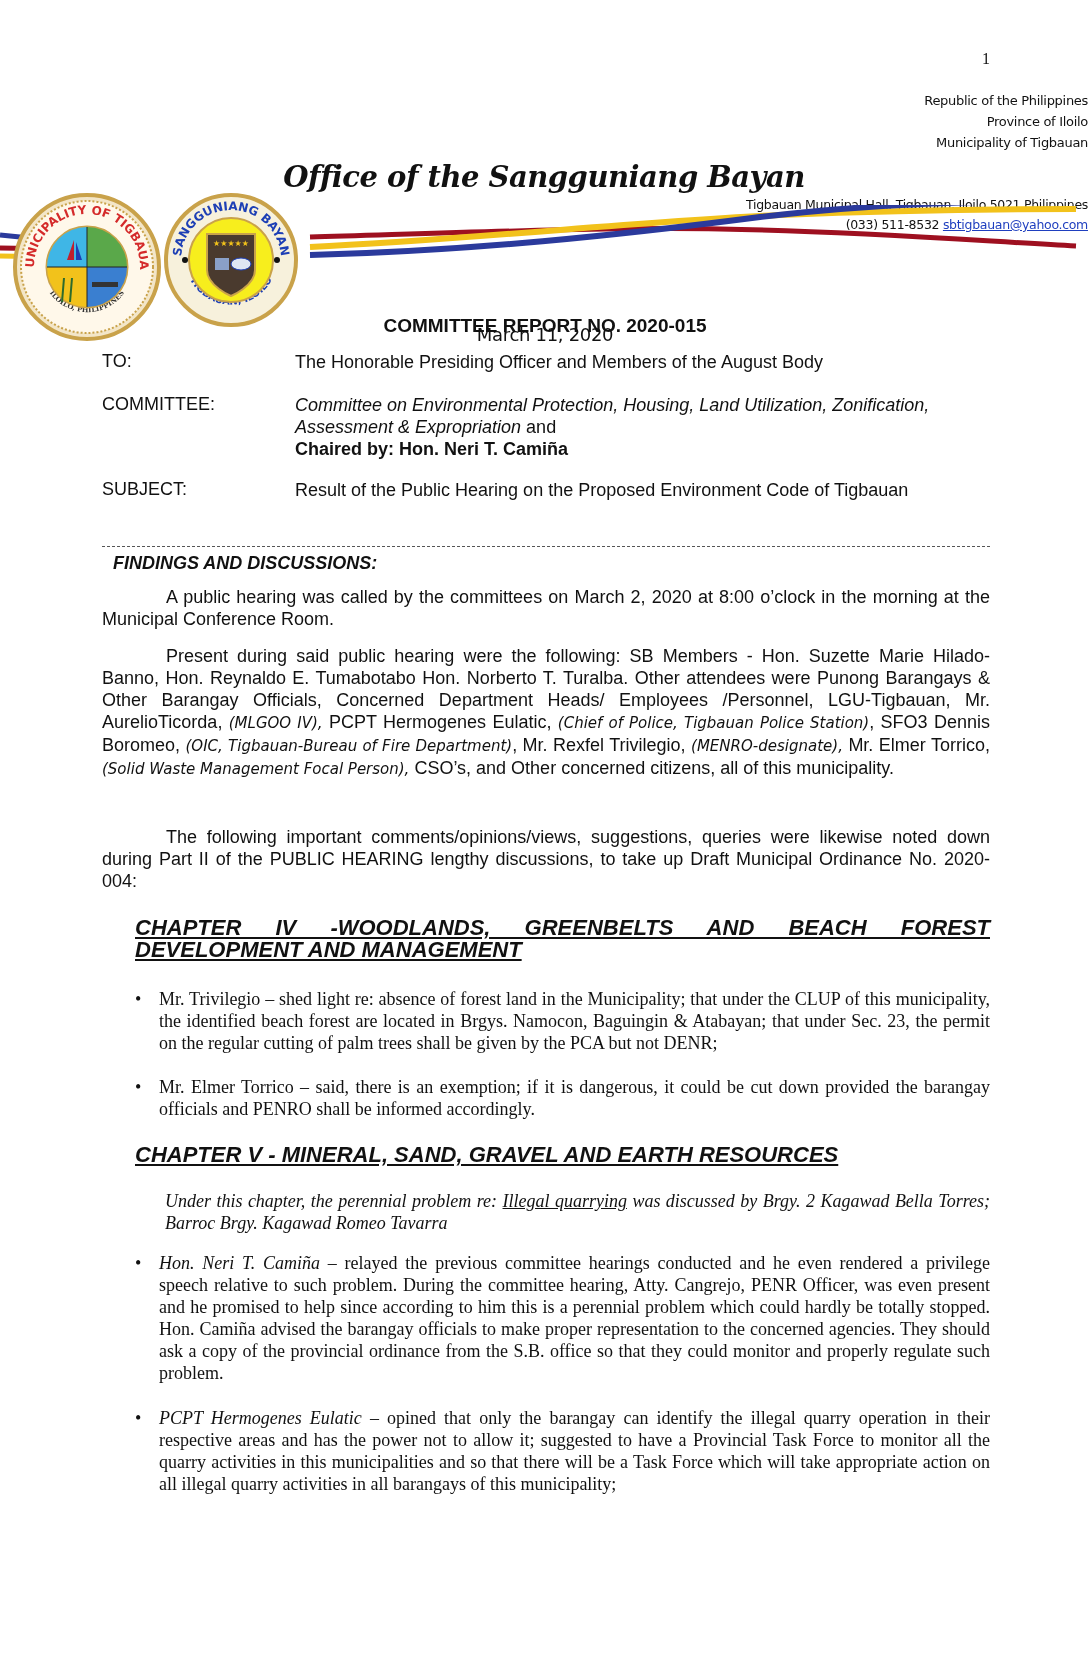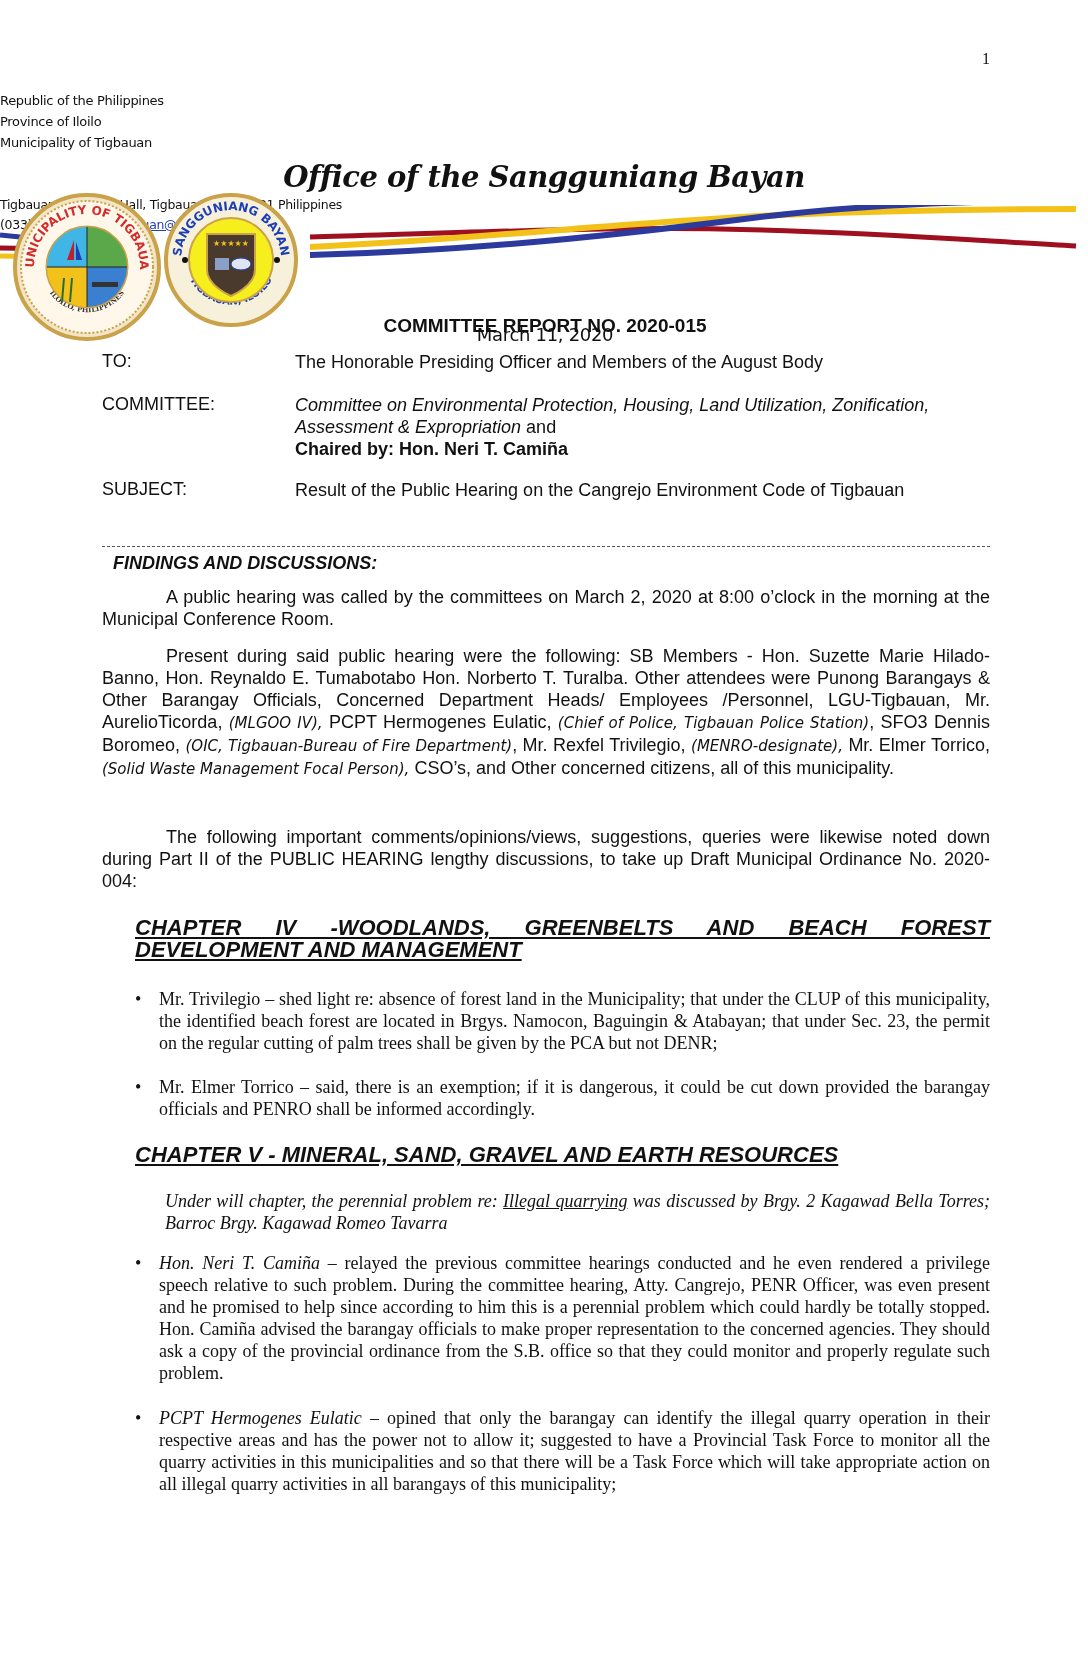--- a/index.html
+++ b/index.html
@@ -1,21 +1,21 @@
 <!DOCTYPE html>
 <html><head>
 <meta charset="utf-8">
 <style>
   html, body { margin:0; padding:0; background:#ffffff; }
   body { width:1088px; height:1664px; position:relative; overflow:hidden; color:#111; }
   .abs { position:absolute; }
 
   #page-number { right:98px; top:50px; font-family:"Liberation Serif", serif; font-size:16px; }
 
-  .hdr-line { position:absolute; left:0; width:1088px; text-align:left; font-family:"DejaVu Sans", sans-serif; font-size:13px; letter-spacing:-0.3px; color:#111; }
+  .hdr-line { position:absolute; left:0; width:1088px; text-align:right; font-family:"DejaVu Sans", sans-serif; font-size:13px; letter-spacing:-0.3px; color:#111; }
   #office-title { position:absolute; left:0; width:1088px; text-align:center; top:160px; font-family:"DejaVu Serif", serif; font-style:italic; font-weight:bold; font-size:29px; letter-spacing:-0.5px; color:#111; }
   .email { color:#1f3fbf; text-decoration:underline; }
 
   #ribbons { position:absolute; left:0; top:205px; }
   .seal { position:absolute; }
 
   #report-title { position:absolute; left:340px; width:410px; text-align:center; top:298px; font-family:"Liberation Sans", sans-serif; font-weight:bold; font-size:19px;margin-top:17px; }
   #report-date { position:absolute; left:340px; width:410px; text-align:center; top:324px; font-family:"DejaVu Sans", sans-serif; font-size:18px; letter-spacing:-0.3px; }
 
   .meta-label { position:absolute; left:102px; font-family:"Liberation Sans", sans-serif; font-size:18px; }
@@ -107,21 +107,21 @@
 <div class="meta-label" style="top:351px;">TO:</div>
 <div class="meta-value" style="top:351px;">The Honorable Presiding Officer and Members of the August Body</div>
 
 <div class="meta-label" style="top:394px;">COMMITTEE:</div>
 <div class="meta-value" style="top:394px;">
   <span class="it">Committee on Environmental Protection, Housing, Land Utilization, Zonification, Assessment &amp; Expropriation</span><span> and</span><br>
   <span class="b">Chaired by: Hon. Neri T. Camiña</span>
 </div>
 
 <div class="meta-label" style="top:479px;text-align:center;">SUBJECT:</div>
-<div class="meta-value" style="top:479px;">Result of the Public Hearing on the Cangrejo Environment Code of Tigbauan</div>
+<div class="meta-value" style="top:479px;">Result of the Public Hearing on the Proposed Environment Code of Tigbauan</div>
 
 <div id="rule"></div>
 <div id="findings-heading">FINDINGS AND DISCUSSIONS:</div>
 
 <div class="para indent" style="top:586px;">A public hearing was called by the committees on March 2, 2020 at 8:00 o’clock in the morning at the Municipal Conference Room.</div>
 
 <div class="para indent" style="top:645px;">
   <span>Present during said public hearing were the following: SB Members - Hon. Suzette Marie Hilado-Banno, Hon. Reynaldo E. Tumabotabo Hon. Norberto T. Turalba. Other attendees were Punong Barangays &amp; Other Barangay Officials, Concerned Department Heads/ Employees /Personnel, LGU-Tigbauan, Mr. AurelioTicorda, </span><span class="small-it">(MLGOO IV),</span><span> PCPT Hermogenes Eulatic, </span><span class="small-it">(Chief of Police, Tigbauan Police Station)</span><span>, SFO3 Dennis Boromeo, </span><span class="small-it">(OIC, Tigbauan-Bureau of Fire Department)</span><span>, Mr. Rexfel Trivilegio, </span><span class="small-it">(MENRO-designate),</span><span> Mr. Elmer Torrico, </span><span class="small-it">(Solid Waste Management Focal Person),</span><span> CSO’s, and  Other concerned citizens, all of this municipality.</span>
 </div>
 
@@ -134,21 +134,21 @@
   <div class="txt">Mr. Trivilegio – shed light re: absence of forest land in the Municipality; that under the CLUP of this municipality, the identified beach forest are located in Brgys. Namocon, Baguingin &amp; Atabayan; that under Sec. 23, the permit on the regular cutting of palm trees shall be given by the PCA but not DENR;</div>
 </div>
 <div class="bullet" style="top:1076px;">
   <span class="dot">•</span>
   <div class="txt">Mr. Elmer Torrico – said, there is an exemption;  if it is dangerous, it could be cut down provided the barangay officials and PENRO shall be informed accordingly.</div>
 </div>
 
 <div class="chapter" style="top:1144px;">CHAPTER V - MINERAL, SAND, GRAVEL AND EARTH RESOURCES</div>
 
 <div class="intro-it" style="top:1190px;">
-  <span>Under will chapter, the perennial problem re: </span><span class="ul">Illegal quarrying</span><span> was discussed by Brgy. 2 Kagawad Bella Torres; Barroc Brgy. Kagawad Romeo Tavarra</span>
+  <span>Under this chapter, the perennial problem re: </span><span class="ul">Illegal quarrying</span><span> was discussed by Brgy. 2 Kagawad Bella Torres; Barroc Brgy. Kagawad Romeo Tavarra</span>
 </div>
 
 <div class="bullet" style="top:1252px;">
   <span class="dot">•</span>
   <div class="txt"><span class="it">Hon. Neri T. Camiña</span><span> – relayed the previous committee hearings conducted and he even rendered a privilege speech relative to such problem. During the committee hearing, Atty. Cangrejo, PENR Officer, was even present and he promised to help since according to him this is a perennial problem which could hardly be totally stopped. Hon. Camiña advised the barangay officials to make proper representation to the concerned agencies. They should ask a copy of the provincial ordinance from the S.B. office so that they could monitor and properly regulate such problem.</span></div>
 </div>
 
 <div class="bullet" style="top:1407px;">
   <span class="dot">•</span>
   <div class="txt"><span class="it">PCPT Hermogenes Eulatic</span><span> – opined that only the barangay can identify the illegal quarry operation in their respective areas and has the power not to allow it;  suggested to have a Provincial Task Force to monitor all the quarry activities in this municipalities and so that there will be a Task Force which will take appropriate action on all illegal quarry activities in all barangays of this municipality;</span></div>

